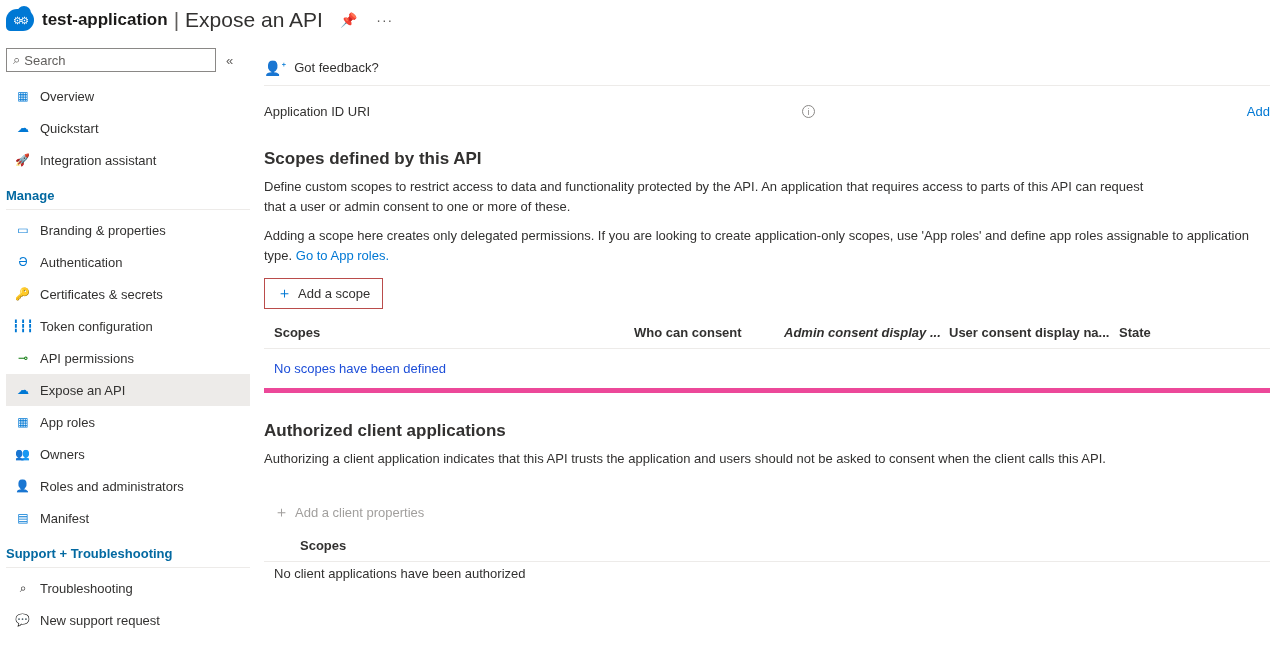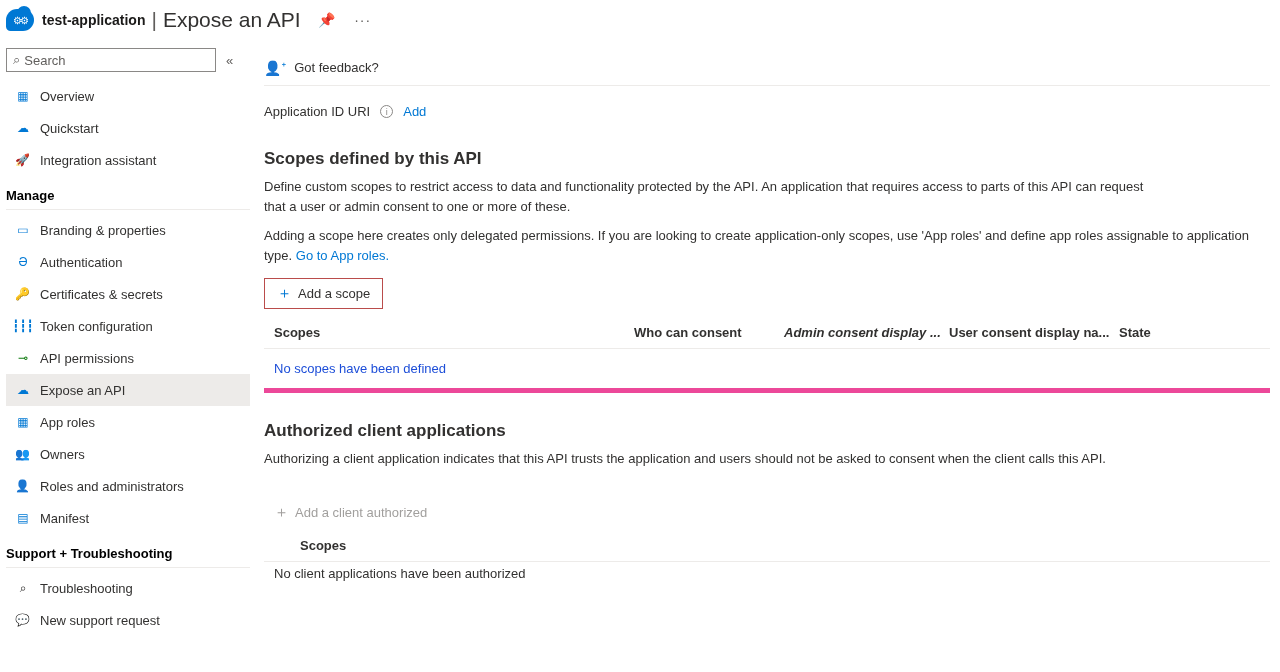--- a/index.html
+++ b/index.html
@@ -12,21 +12,21 @@
       width: 28px; height: 22px; display: inline-flex; align-items: center; justify-content: center;
       background: #0078d4; border-radius: 12px 12px 12px 5px; margin-right: 8px; position: relative;
     }
     .header .cloud-icon::before {
       content: ""; position: absolute; width: 14px; height: 14px; background: #0078d4;
       border-radius: 50%; top: -3px; right: 3px;
     }
     .header .cloud-icon .gear {
       position: relative; z-index: 1; color: #fff; font-size: 10px; letter-spacing: -2px;
     }
-    .header h1 { font-weight: 600; font-size: 14px; color: #1b1a19; }
+    .header h1 { font-weight: 600; font-size: 17px; color: #1b1a19; }
     .header .sep { font-weight: 300; color: #605e5c; padding: 0 6px; font-size: 21px; }
     .header .subtitle { font-weight: 400; font-size: 21px; color: #323130; }
     .header .pin-icon { margin-left: 18px; color: #605e5c; font-size: 14px; cursor: pointer; }
     .header .more-icon { margin-left: 18px; color: #605e5c; font-size: 14px; cursor: pointer; letter-spacing: 1px; }
 
     .body { display: flex; }
 
     .sidebar { width: 250px; padding: 4px 0 0 6px; }
     .search-row { display: flex; align-items: center; gap: 10px; margin-bottom: 8px; }
     .search-box {
@@ -37,29 +37,29 @@
     .search-box input { border: none; outline: none; font-size: 13px; color: #323130; width: 100%; }
     .search-box input::placeholder { color: #605e5c; }
     .collapse { color: #605e5c; font-size: 13px; cursor: pointer; }
 
     .nav-item {
       display: flex; align-items: center; height: 32px; padding: 0 8px; cursor: pointer;
       font-size: 13px; color: #323130; margin-bottom: 0;
     }
     .nav-item.active { background: #edebe9; }
     .nav-item .ic { width: 18px; display: inline-flex; justify-content: center; margin-right: 8px; font-size: 12px; }
-    .section-label { font-size: 13px; color: #000000; font-weight: 600; padding: 8px 8px 6px 0; border-bottom: 1px solid #edebe9; margin: 4px 0 4px 0; }
+    .section-label { font-size: 13px; color: #0369a1; font-weight: 600; padding: 8px 8px 6px 0; border-bottom: 1px solid #edebe9; margin: 4px 0 4px 0; }
 
     .main { flex: 1; padding: 6px 10px 0 14px; }
     .feedback-bar {
       display: flex; align-items: center; height: 36px; border-bottom: 1px solid #edebe9;
       gap: 8px; color: #323130; margin-bottom: 18px;
     }
     .feedback-bar .fb-icon { color: #0078d4; font-size: 14px; }
-    .appid-row { display: flex; align-items: center; gap: 10px; font-size: 13px; margin-bottom: 30px; }
+    .appid-row { display: flex; align-items: center; gap: 10px; font-size: 13px; margin-bottom: 30px; justify-content: space-between; }
     .appid-row .info-icon {
       width: 13px; height: 13px; border: 1px solid #8a8886; border-radius: 50%;
       display: inline-flex; align-items: center; justify-content: center; font-size: 9px; color: #8a8886;
     }
     .link { color: #0078d4; cursor: pointer; }
 
     h2.sec { font-size: 17px; font-weight: 700; color: #323130; margin-bottom: 8px; }
     .desc { font-size: 13px; color: #323130; line-height: 1.5; max-width: 890px; margin-bottom: 10px; }
     .desc-wide { font-size: 13px; color: #323130; line-height: 1.5; margin-bottom: 13px; }
 
@@ -216,21 +216,21 @@
       <div>No scopes have been defined</div>
     </div>
 
     <div style="height: 28px"></div>
 
     <h2 class="sec">Authorized client applications</h2>
     <p class="desc">Authorizing a client application indicates that this API trusts the application and users should not be asked to consent when the client calls this API.</p>
     <div style="height: 16px"></div>
     <div class="add-client-btn">
       <span class="plus">＋</span>
-      <span>Add a client authorized</span>
+      <span>Add a client properties</span>
     </div>
     <div class="tbl-head2">
       <div class="c-cscopes">Scopes</div>
     </div>
     <div class="tbl-row2">
       <div>No client applications have been authorized</div>
     </div>
   </div>
 </div>
 

